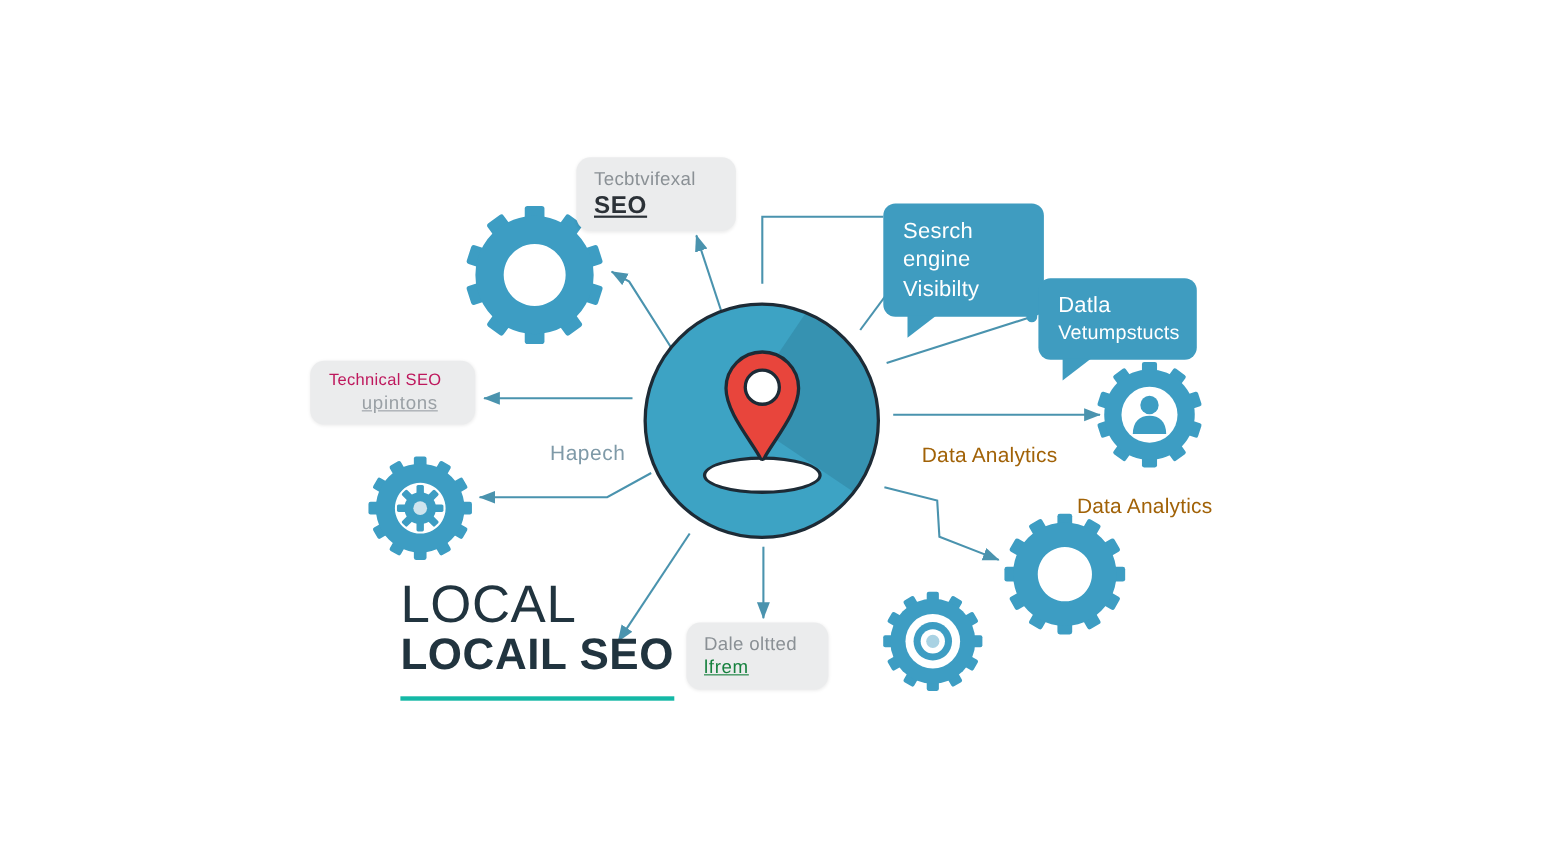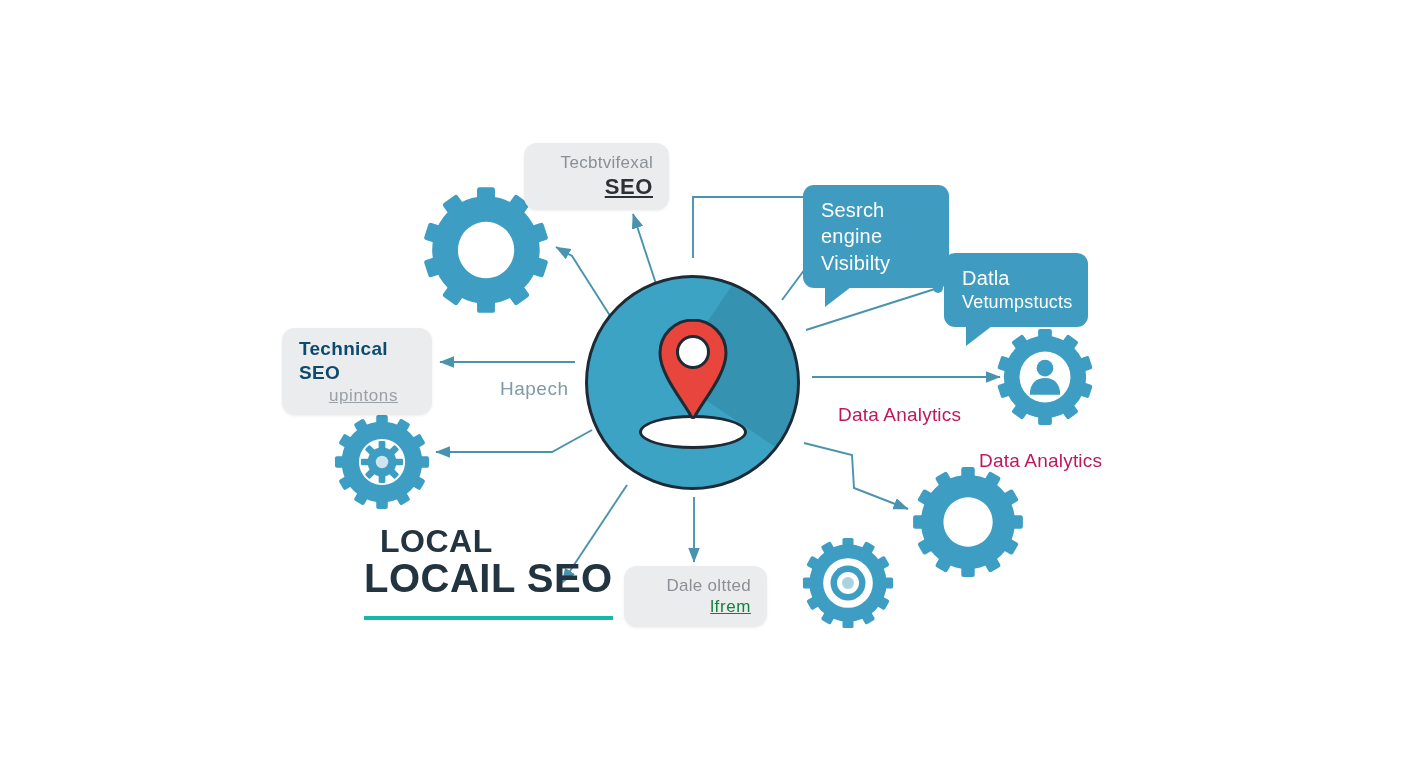--- a/index.html
+++ b/index.html
@@ -77,21 +77,21 @@
 
   
   .gear { position: absolute; }
 
   
   .chip {
     position: absolute;
     background: #ebeced;
     border-radius: 13px;
     box-sizing: border-box;
-    text-align: right;
+    text-align: left;
     padding: 9px 16px;
     box-shadow: 0 1px 3px rgba(0,0,0,0.07);
   }
   .chip .l1 {
     color: #8e9194;
     font-size: 17px;
     letter-spacing: .3px;
     line-height: 1.25;
   }
   .chip .l2 {
@@ -105,23 +105,23 @@
   .chip.soft .l1 { color: #8a9095; font-size: 17px; font-weight: normal; }
   .chip.soft .l2 { color: #15803d; font-size: 17px; font-weight: normal; }
 
   .chip-tech {
     left: 282px; top: 328px;
     width: 150px;
     text-align: left;
     padding-left: 17px;
   }
   .chip-tech .l1 {
-    color: #0c4a6e;
-    font-size: 19px;
-    font-weight: bold;
+    color: #be185d;
+    font-size: 15px;
+    font-weight: normal;
   }
   .chip-tech .l2 {
     color: #9aa0a5;
     font-size: 17px;
     font-weight: normal;
     text-align: right;
     padding-right: 18px;
   }
 
   .bubble {
@@ -143,47 +143,47 @@
     bottom: -19px;
     left: 22px;
     width: 0; height: 0;
     border-left: 0 solid transparent;
     border-right: 26px solid transparent;
     border-top: 20px solid #3f9cc0;
   }
 
   .plainlabel {
     position: absolute;
-    color: #be185d;
+    color: #a16207;
     font-size: 19px;
     letter-spacing: .2px;
     white-space: nowrap;
   }
 
   .scrib {
     position: absolute;
     color: #7f9aa8;
     font-size: 19px;
     letter-spacing: .5px;
     white-space: nowrap;
+    margin-top: 24px;
   }
 
   .bigtitle {
     position: absolute;
     left: 364px;
     top: 525px;
     color: #21343f;
     line-height: 1.04;
     white-space: nowrap;
   }
   .bigtitle .t1 {
-    font-size: 32px;
-    font-weight: bold;
+    font-size: 48px;
+    font-weight: normal;
     letter-spacing: .5px;
-    margin-left: 16px;
   }
   .bigtitle .t2 {
     font-size: 40px;
     font-weight: bold;
     letter-spacing: .5px;
     border-bottom: 4px solid #14b8a6;
     display: inline-block;
     padding-bottom: 16px;
   }
 </style>
@@ -358,21 +358,21 @@
   <div class="chip soft" style="left:524px; top:143px; width:145px;">
     <div class="l1">Tecbtvifexal</div>
     <div class="l2" style="color:#2b3137; font-weight:bold; font-size:22px;">SEO</div>
   </div>
 
   <div class="chip chip-tech">
     <div class="l1">Technical SEO</div>
     <div class="l2">upintons</div>
   </div>
 
-  <div class="chip soft" style="left:624px; top:566px; width:143px;">
+  <div class="chip soft" style="left:624px; top:566px; width:129px;">
     <div class="l1">Dale oltted</div>
     <div class="l2">lfrem</div>
   </div>
 
   <div class="bubble" style="left:803px; top:185px; width:146px;">
     <div class="bl">Sesrch engine</div>
     <div class="bl">Visibilty</div>
   </div>
 
   <div class="bubble" style="left:944px; top:253px; width:144px;">

